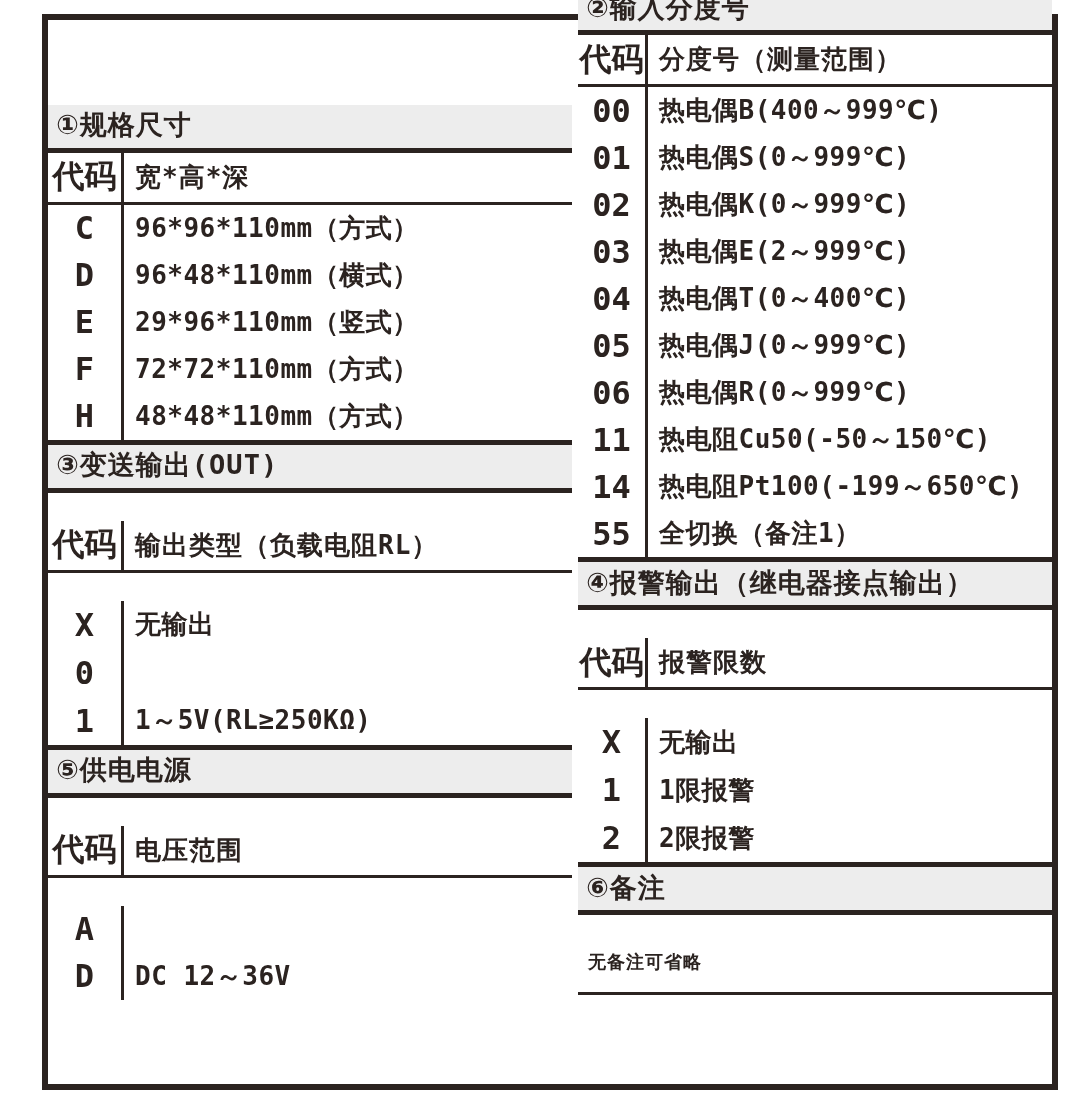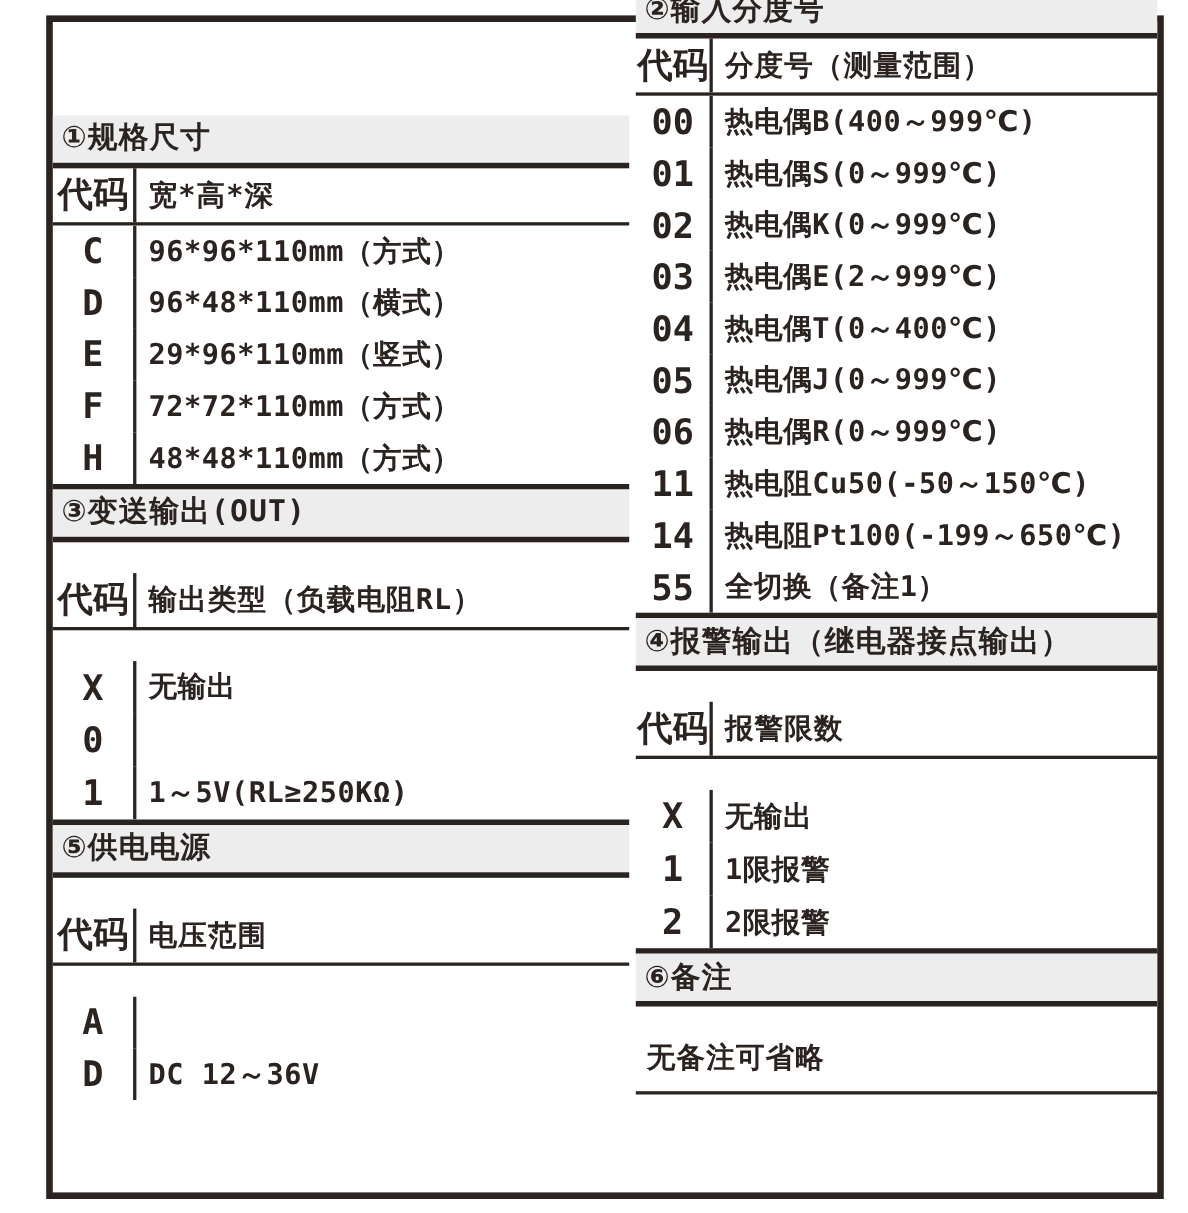--- a/index.html
+++ b/index.html
@@ -80,21 +80,21 @@
     content:""; display:block; flex:1;
     width:76px;
     border-right:3px solid var(--border);
   }
 
   .note-row{
     flex:0 0 52px;
     border-bottom:3px solid var(--border);
     display:flex; align-items:center;
     padding:0 4px 12px 10px;
-    font-size:26px;
+    font-size:18px;
     letter-spacing:1px;
   }
   .blank-area{ flex:0 0 94px; }
 </style>
 </head>
 <body>
 
 <div class="model-table">
 
   <div class="col col-left">

